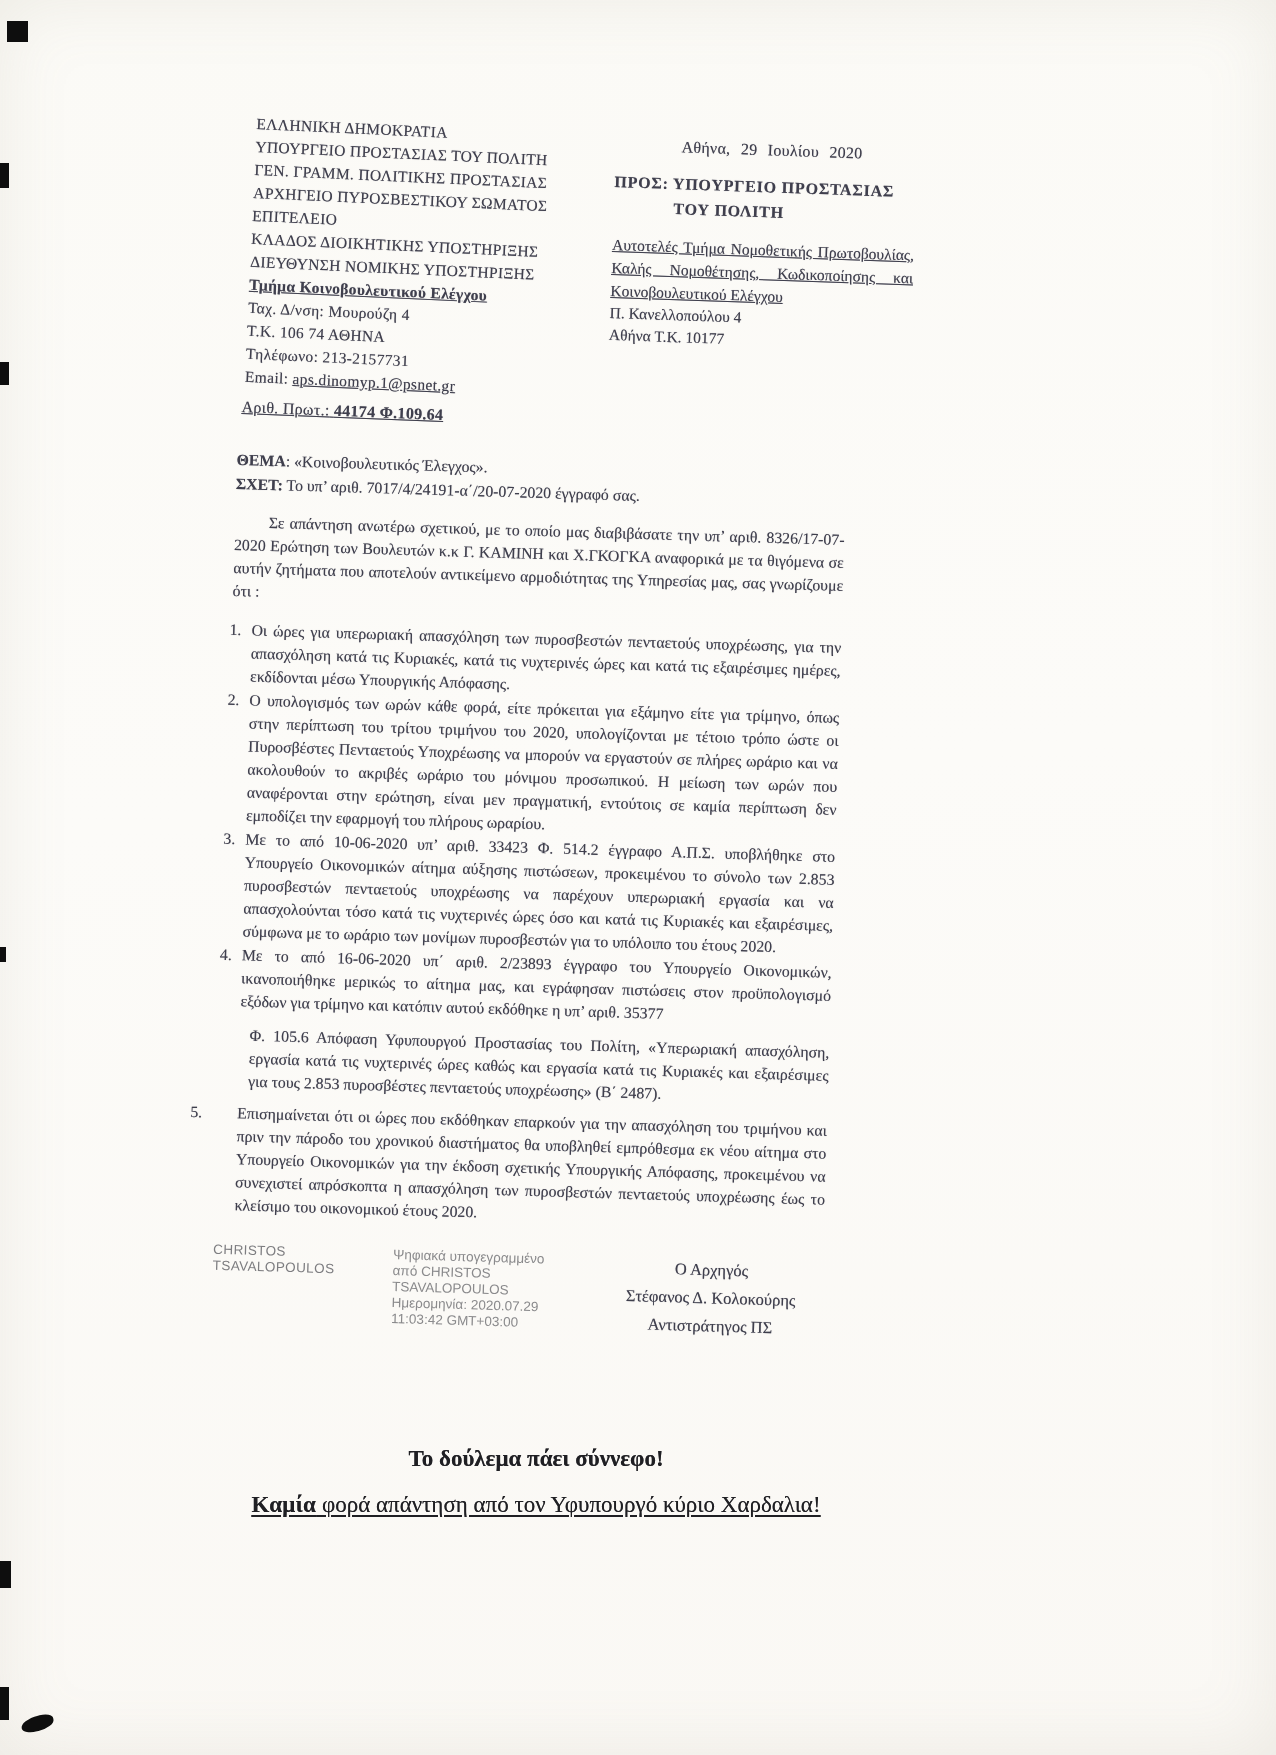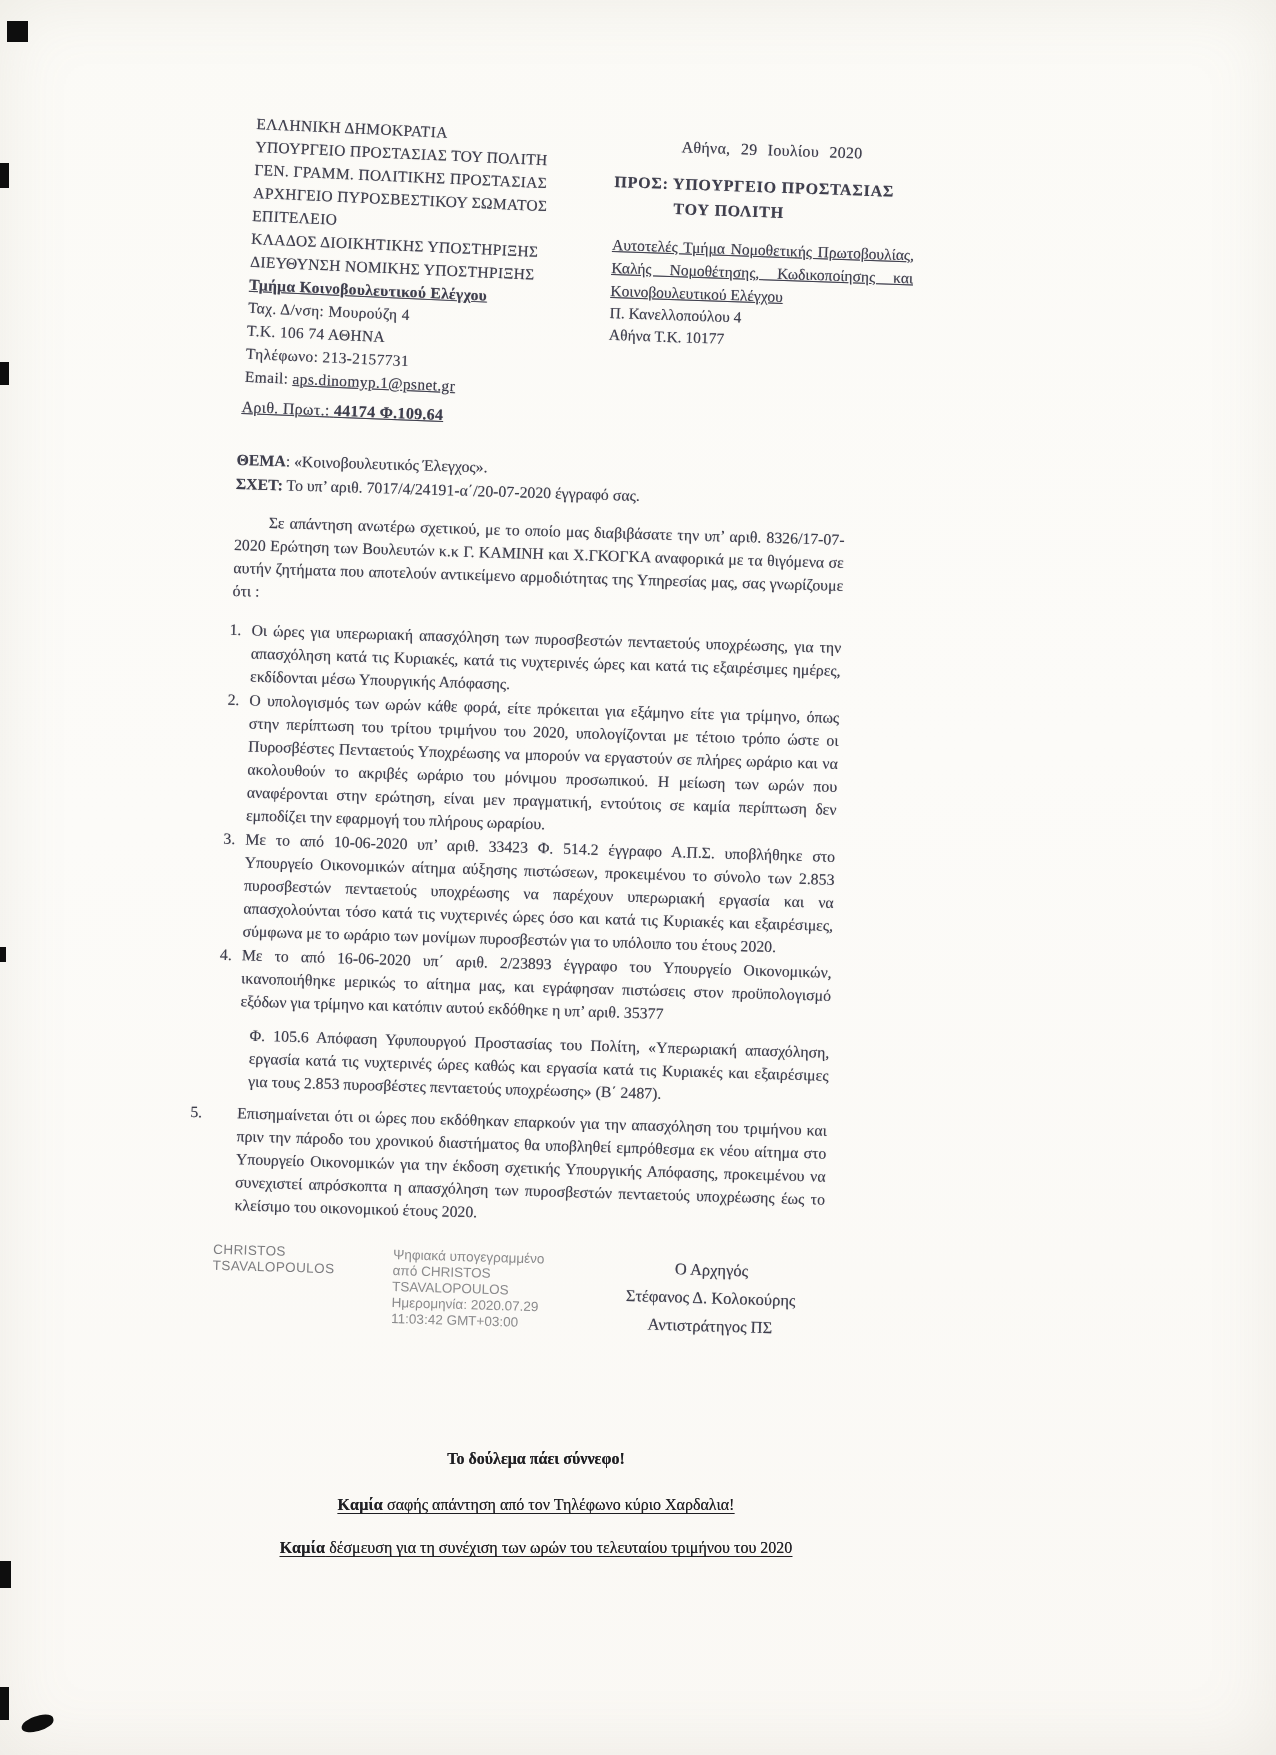--- a/index.html
+++ b/index.html
@@ -77,21 +77,21 @@
     width:212px;flex:none;margin-left:8px;
     font-family:"Liberation Sans", sans-serif;font-size:13.5px;line-height:16px;
     color:#8a8a8c;text-shadow:none;
   }
   .sig-right{margin-left:22px;text-align:center;font-size:16.5px;line-height:28px;color:#3f3f4d;}
 
   
   .annotations{
     position:absolute;left:0;top:1443px;width:1072px;
     text-align:center;color:#1f1f23;
-    font-size:16px;
+    font-size:23px;
     text-shadow:0 0 0.5px rgba(20,20,25,0.7);
   }
   .a-line{margin-bottom:11px;line-height:32px;}
   .a-first{font-weight:bold;margin-bottom:14px;}
   .a-u{text-decoration:underline;text-underline-offset:3px;}
   .a-u b{letter-spacing:0.3px;}
 </style>
 </head>
 <body>
 
@@ -192,20 +192,17 @@
         <div>Αντιστράτηγος ΠΣ</div>
       </div>
     </div>
   </div>
 
   <div class="annotations">
     <div class="a-line a-first">
       <b>Το δούλεμα πάει σύννεφο!</b>
     </div>
     <div class="a-line a-u">
-      <b>Καμία</b><span> σαφής απάντηση από τον Τηλέφωνο κύριο Χαρδαλια!</span>
-    </div>
-    <div class="a-line a-u">
-      <b>Καμία</b><span> δέσμευση για τη συνέχιση των ωρών του τελευταίου τριμήνου του 2020</span>
+      <b>Καμία</b><span> φορά απάντηση από τον Υφυπουργό κύριο Χαρδαλια!</span>
     </div>
   </div>
 
 </div>
 
 </body></html>

